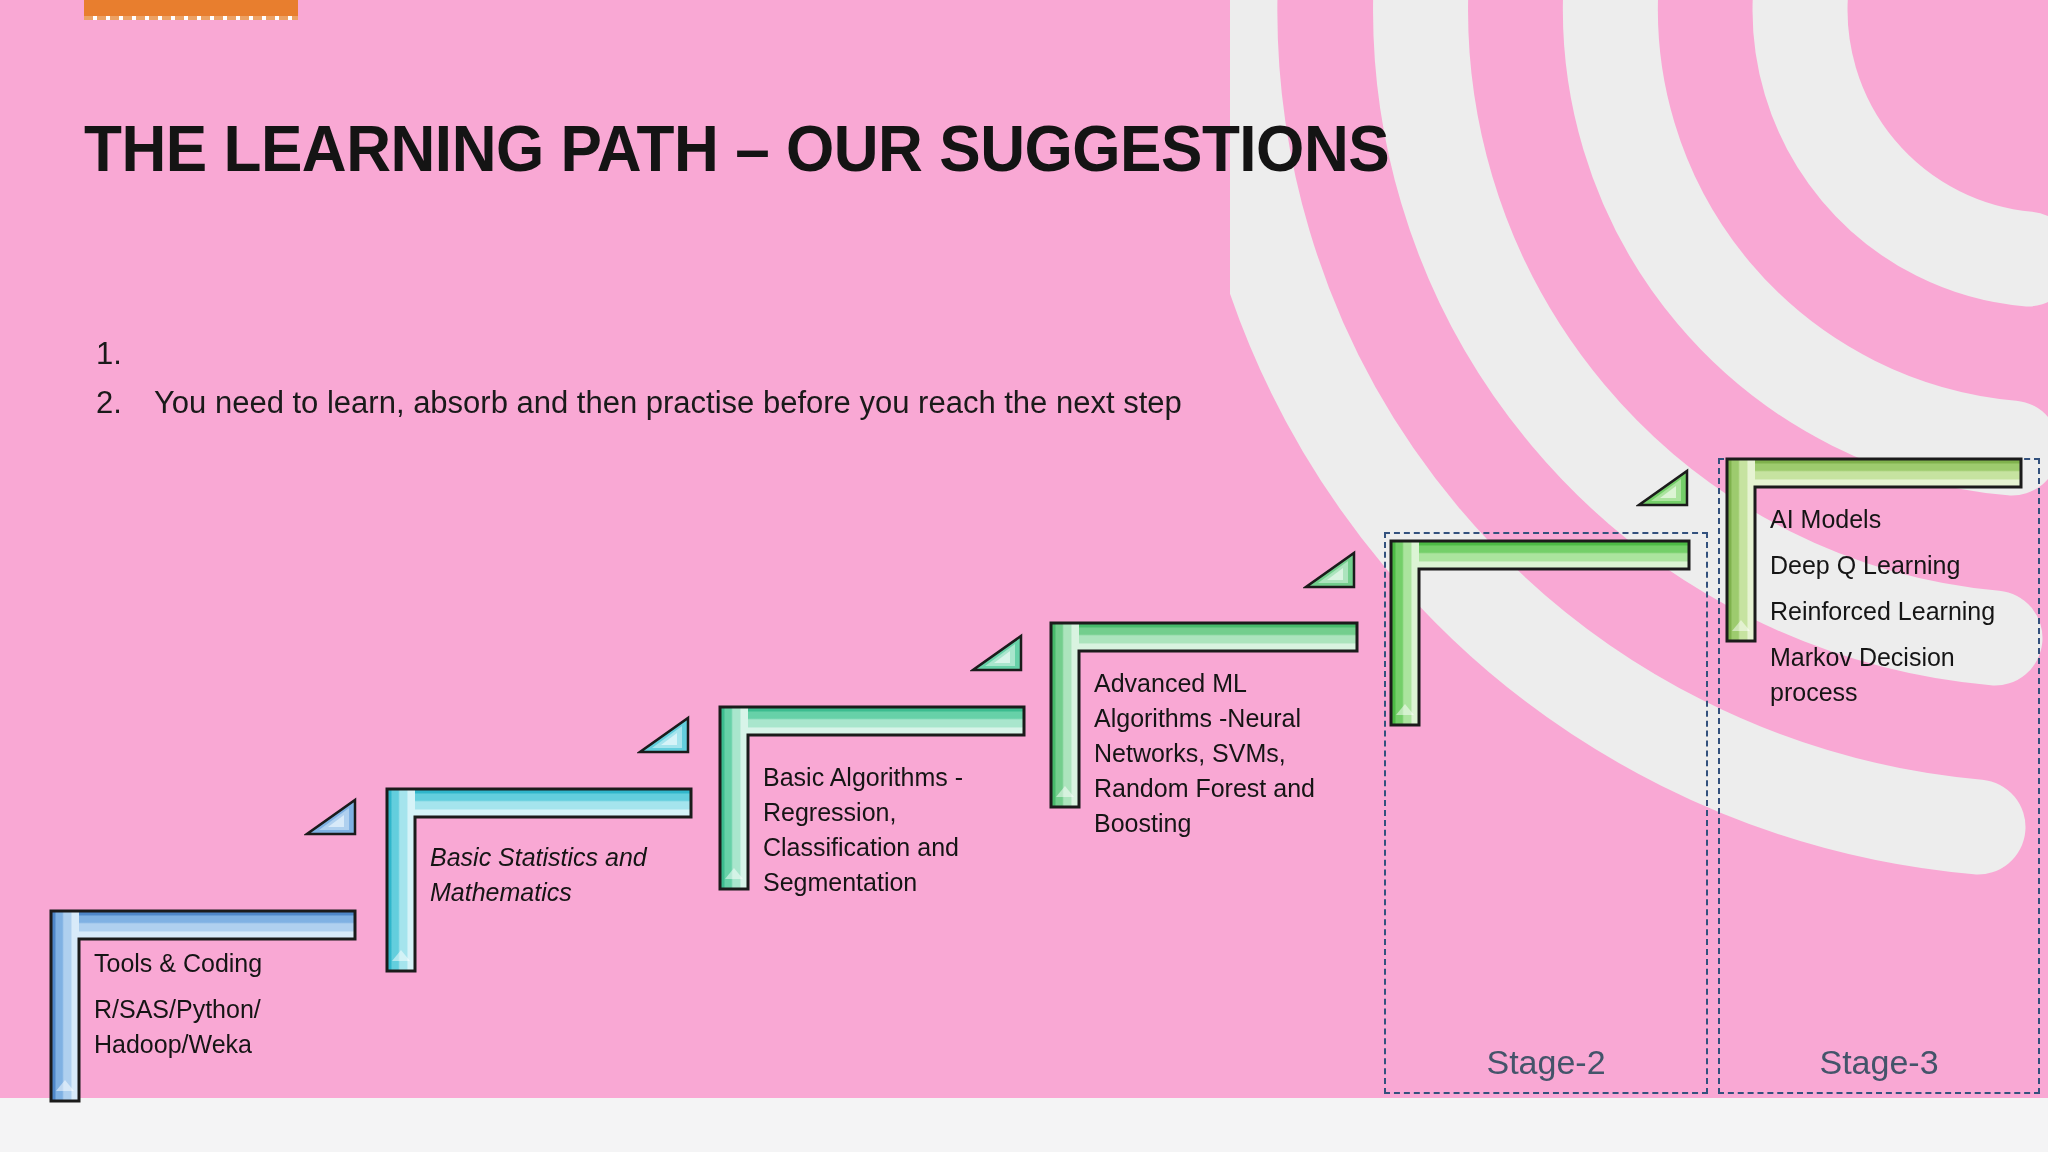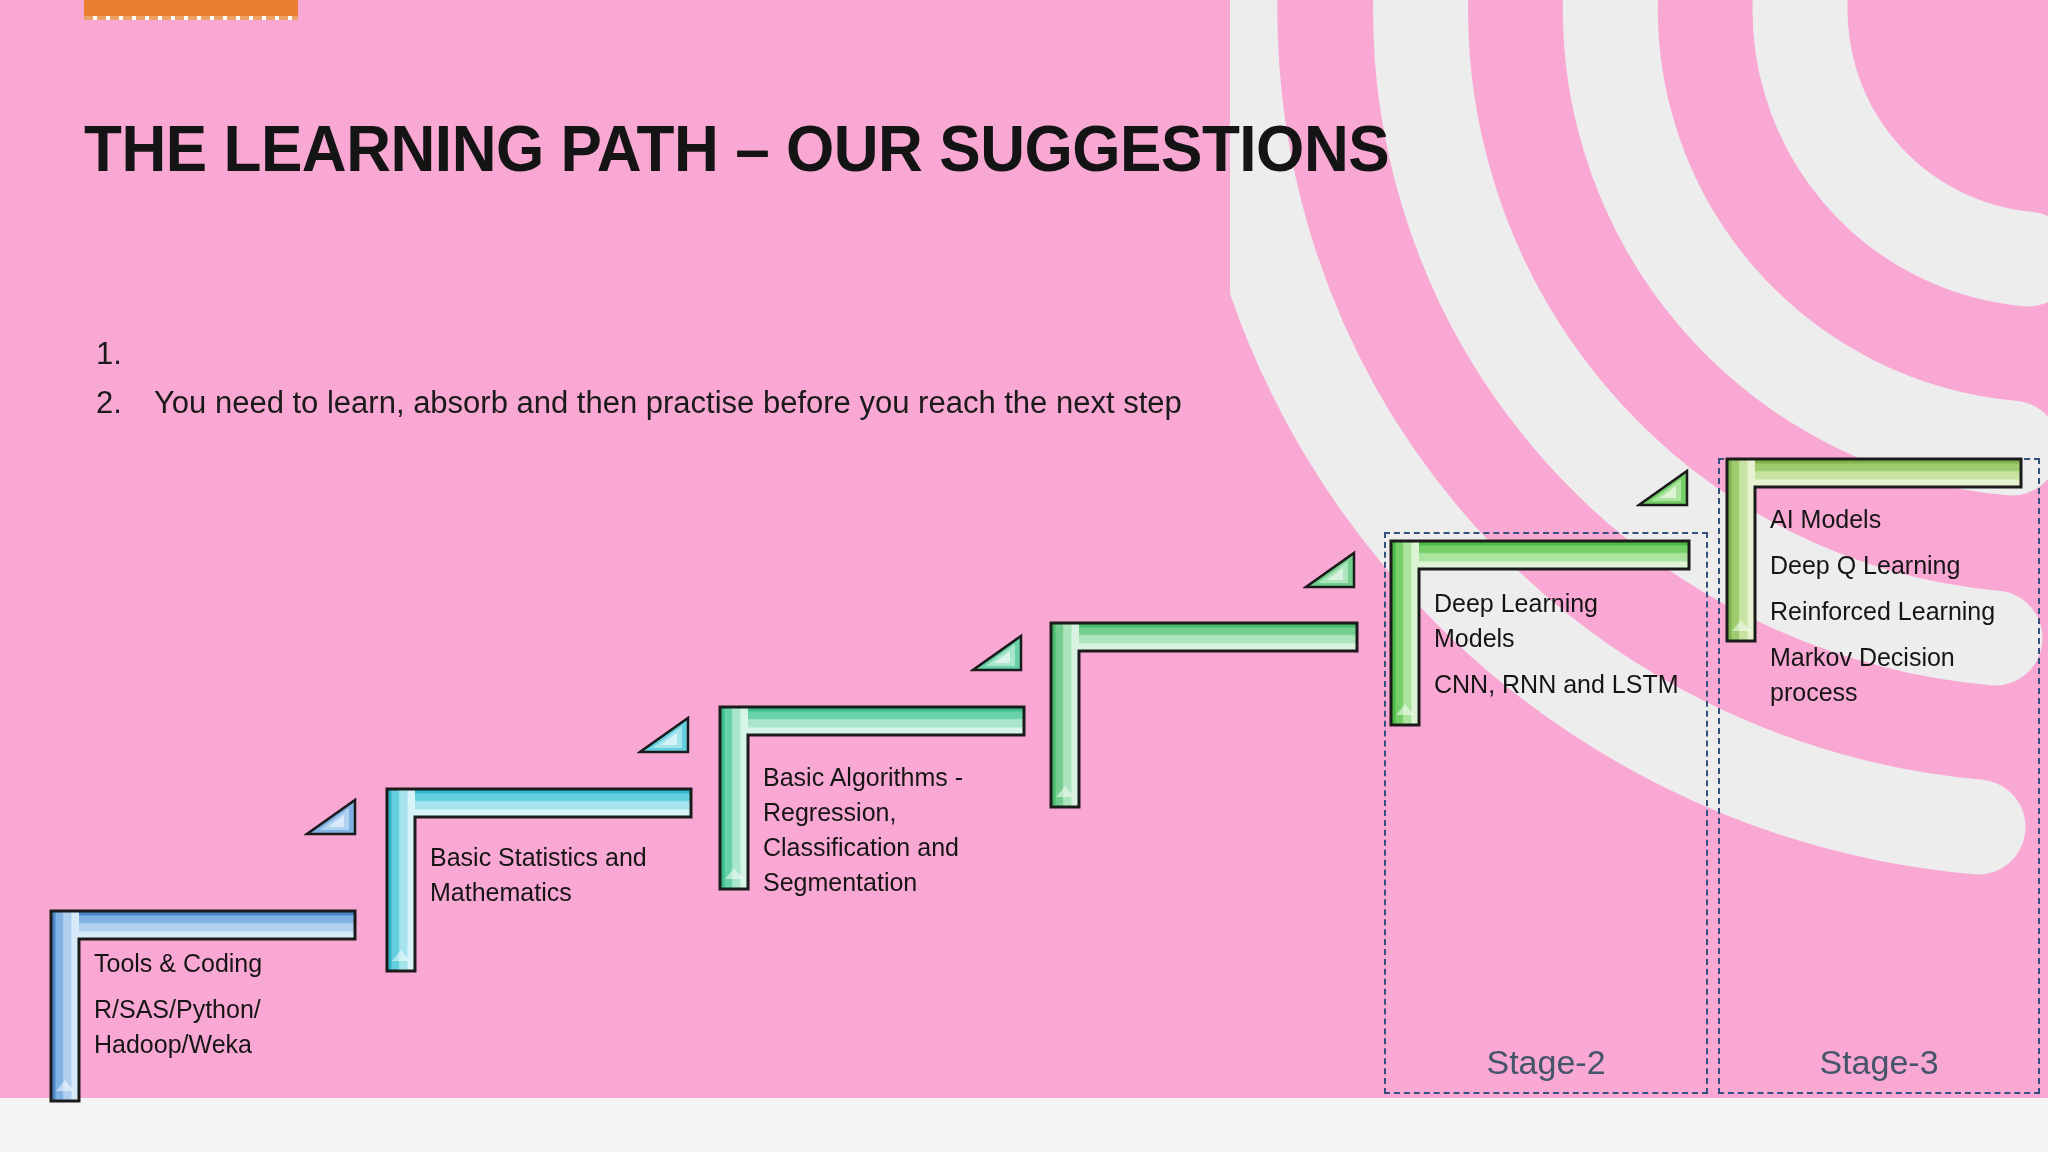--- a/index.html
+++ b/index.html
@@ -37,21 +37,21 @@
     position:absolute;left:0;right:0;bottom:10px;text-align:center;
     font-size:34px;color:#44546A;
   }
   
   .step{position:absolute;}
   .step svg.lshape{position:absolute;left:0;top:0;}
   .step-text{position:absolute;left:46px;}
   .step-text p{margin:0 0 11px 0;}
   .line{font-size:25px;line-height:35px;white-space:nowrap;color:#151515;}
   .s1{left:48px;top:908px;width:310px;height:196px;}  .s1 .step-text{top:38px;}
-  .s2{left:384px;top:786px;width:310px;height:188px;} .s2 .step-text{top:54px;}
+  .s2{left:384px;top:786px;width:310px;height:188px;} .s2 .step-text{top:54px;font-style:italic;}
   .s3{left:717px;top:704px;width:310px;height:188px;} .s3 .step-text{top:44px;margin-top:12px;}
   .s4{left:1048px;top:620px;width:312px;height:190px;}.s4 .step-text{top:46px;}
   .s5{left:1388px;top:538px;width:304px;height:190px;}.s5 .step-text{top:48px;}
   .s6{left:1724px;top:456px;width:300px;height:188px;}.s6 .step-text{top:46px;}
   
   .tri{position:absolute;width:54px;height:40px;}
   .t1{left:304px;top:797px;} .t2{left:637px;top:715px;} .t3{left:970px;top:633px;}
   .t4{left:1303px;top:550px;} .t5{left:1636px;top:468px;}
   
   .bottom-band{position:absolute;left:0;top:1098px;width:2048px;height:54px;background:#f4f4f5;}
@@ -229,20 +229,29 @@
             <stop offset=".70" stop-color="#ACE4BD"></stop>
           <stop offset=".76" stop-color="#D9F3E0"></stop>
             <stop offset="1" stop-color="#D9F3E0"></stop>
         </linearGradient>
       </defs>
       <rect x="3" y="3" width="306" height="28" fill="url(#g4h)"></rect>
       <rect x="3" y="3" width="28" height="184" fill="url(#g4v)"></rect>
       <polygon points="8,177 26,177 17,166" fill="rgba(255,255,255,.5)"></polygon>
       <path d="M3,3 H309 V31 H31 V187 H3 Z" fill="none" stroke="#1b1b1b" stroke-width="3"></path>
     </svg>
+    <div class="step-text">
+      <p>
+        <span class="line">Advanced ML</span><br>
+        <span class="line">Algorithms -Neural</span><br>
+        <span class="line">Networks, SVMs,</span><br>
+        <span class="line">Random Forest and</span><br>
+        <span class="line">Boosting</span>
+      </p>
+    </div>
   </div>
 
   <div class="step s5">
     <svg class="lshape" width="304" height="190">
       <defs>
         <linearGradient id="g5h" x1="0" y1="0" x2="0" y2="1">
           <stop offset="0" stop-color="#4CBB45"></stop>
             <stop offset=".14" stop-color="#4CBB45"></stop>
           <stop offset=".18" stop-color="#74CF69"></stop>
             <stop offset=".40" stop-color="#74CF69"></stop>
@@ -260,27 +269,20 @@
             <stop offset=".70" stop-color="#ABE49E"></stop>
           <stop offset=".76" stop-color="#DCF4D4"></stop>
             <stop offset="1" stop-color="#DCF4D4"></stop>
         </linearGradient>
       </defs>
       <rect x="3" y="3" width="298" height="28" fill="url(#g5h)"></rect>
       <rect x="3" y="3" width="28" height="184" fill="url(#g5v)"></rect>
       <polygon points="8,177 26,177 17,166" fill="rgba(255,255,255,.5)"></polygon>
       <path d="M3,3 H301 V31 H31 V187 H3 Z" fill="none" stroke="#1b1b1b" stroke-width="3"></path>
     </svg>
-    <div class="step-text">
-      <p>
-        <span class="line">Deep Learning</span><br>
-        <span class="line">Models</span>
-      </p>
-      <p><span class="line">CNN, RNN and LSTM</span></p>
-    </div>
   </div>
 
   <div class="step s6">
     <svg class="lshape" width="300" height="188">
       <defs>
         <linearGradient id="g6h" x1="0" y1="0" x2="0" y2="1">
           <stop offset="0" stop-color="#7FB24D"></stop>
             <stop offset=".14" stop-color="#7FB24D"></stop>
           <stop offset=".18" stop-color="#9DCB6E"></stop>
             <stop offset=".40" stop-color="#9DCB6E"></stop>

